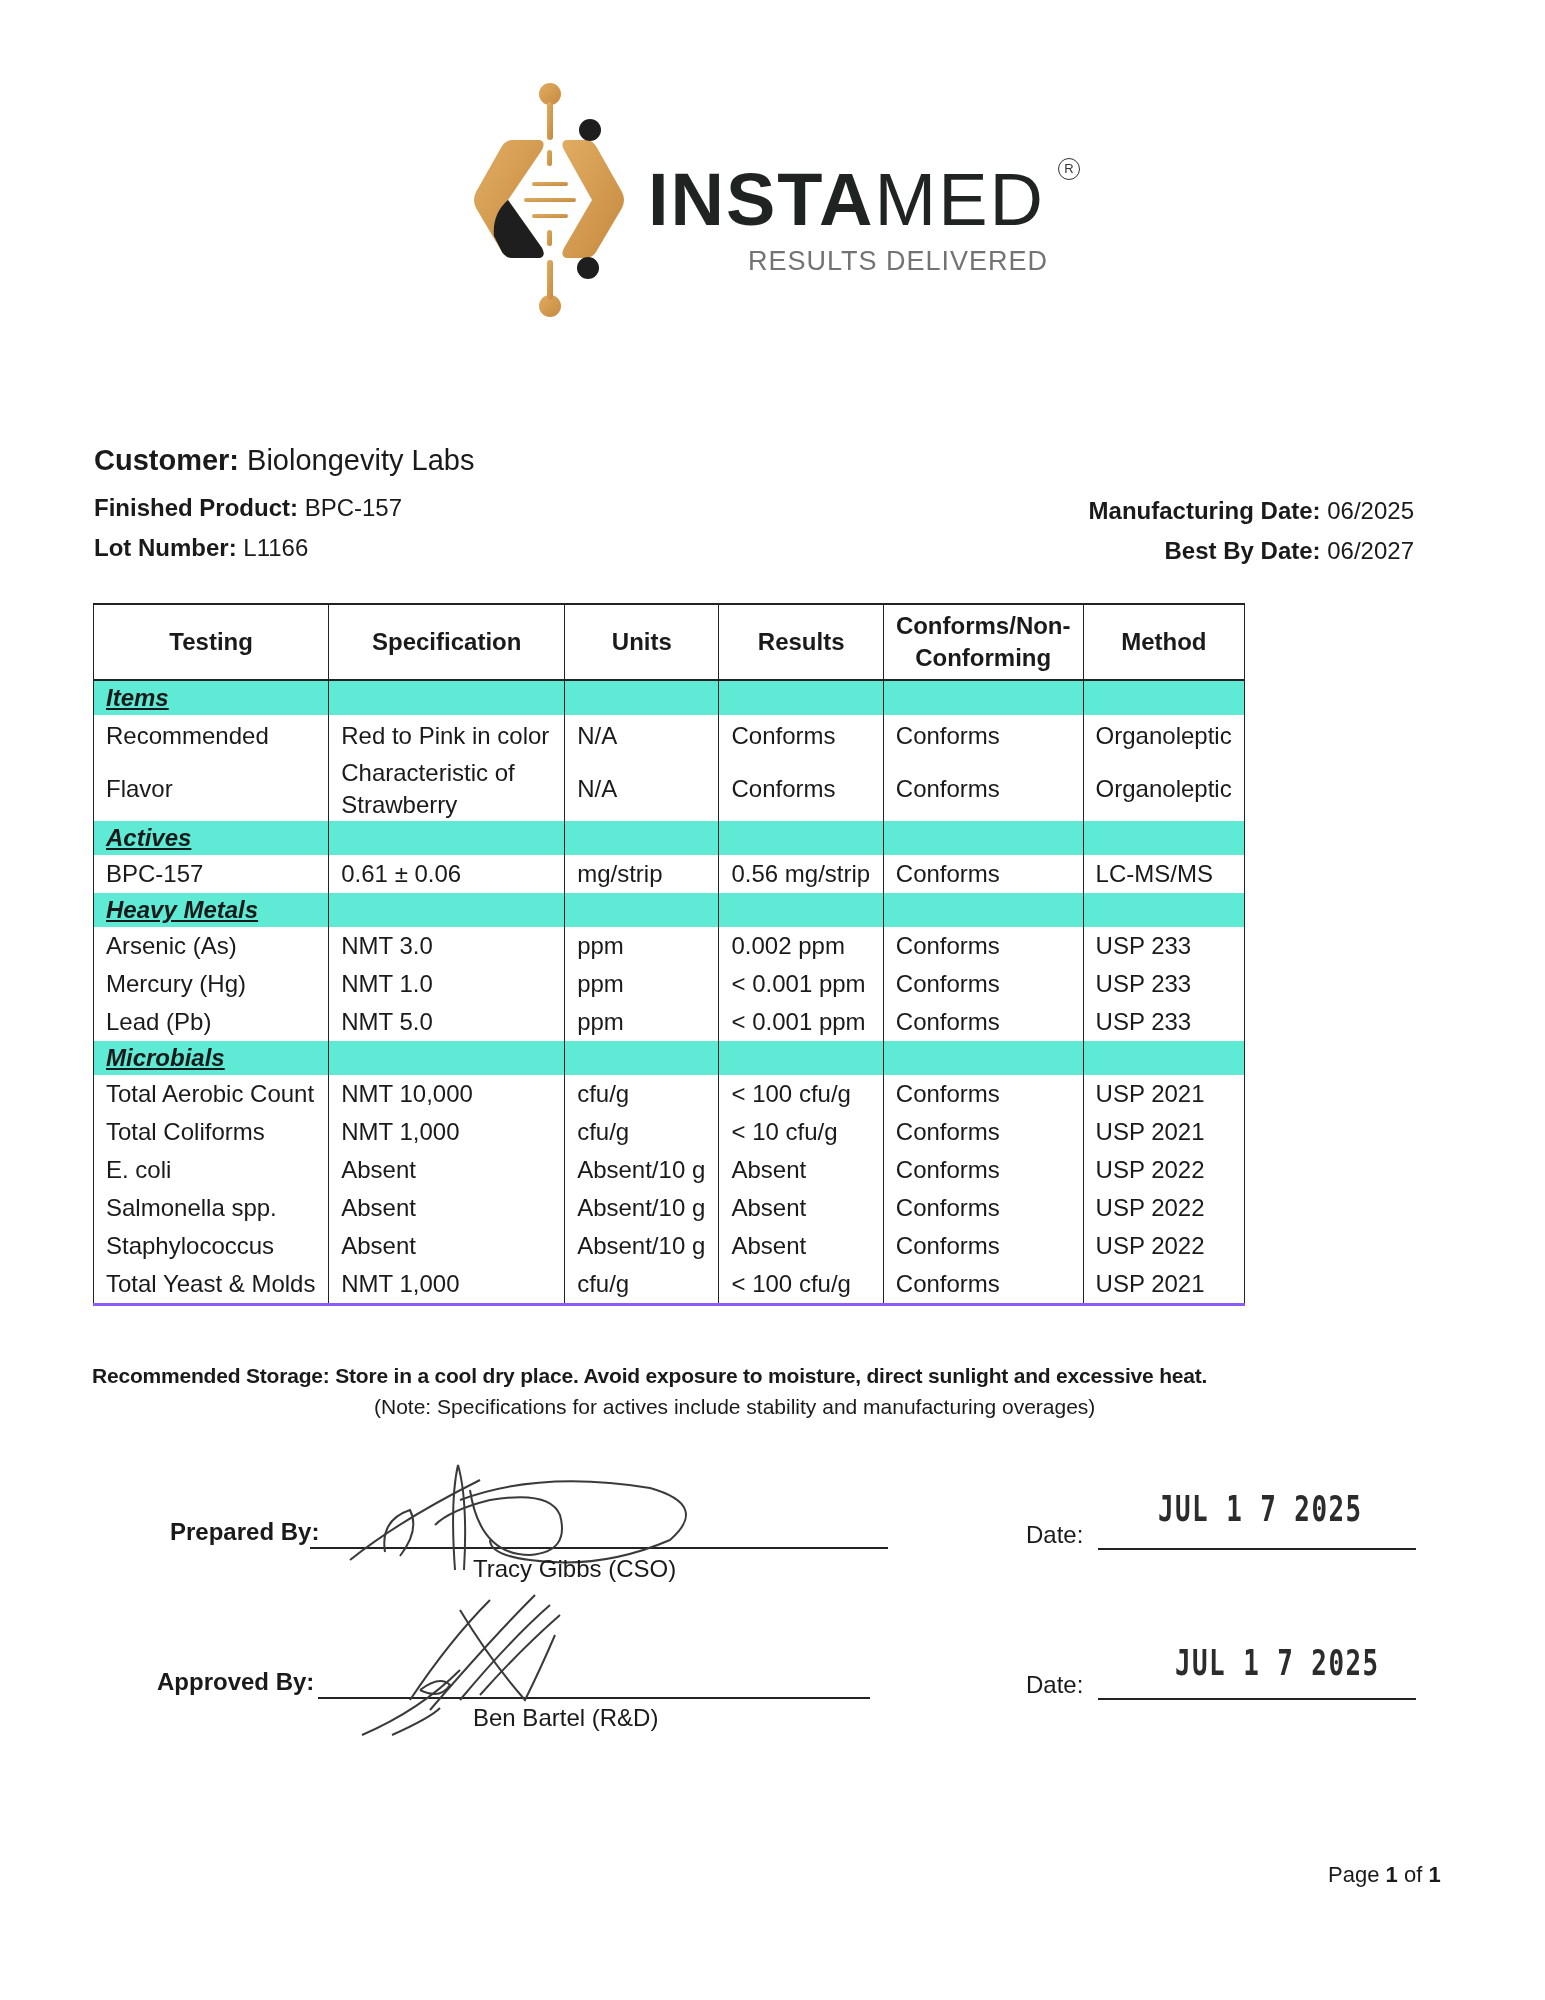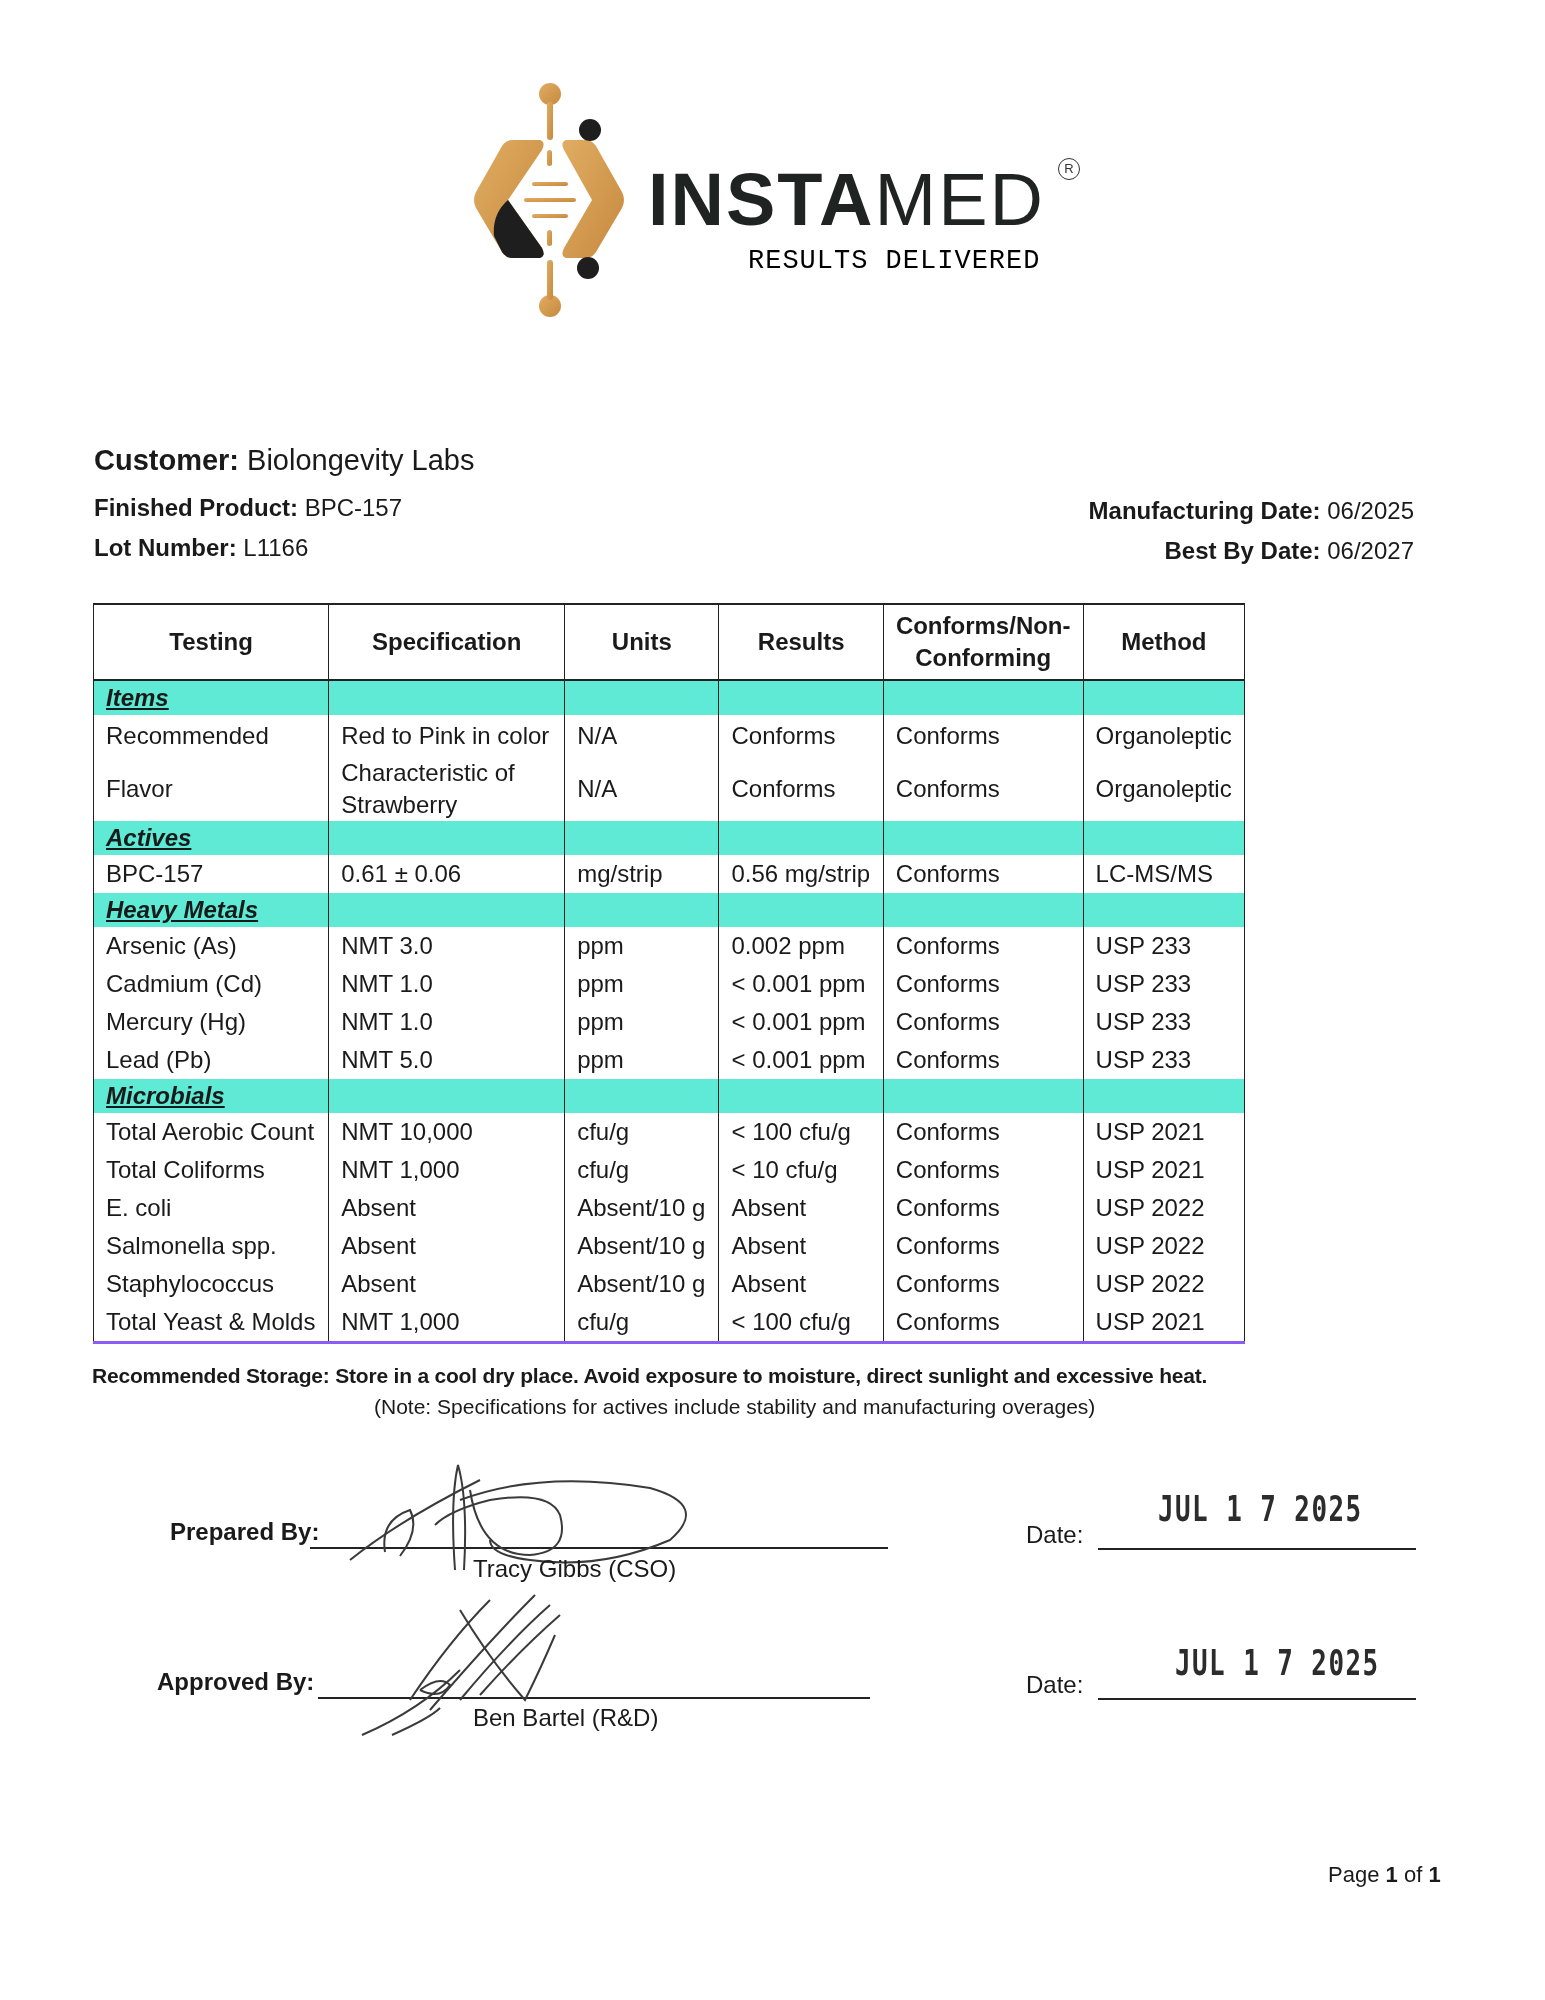--- a/index.html
+++ b/index.html
@@ -6,21 +6,21 @@
   body { width: 1545px; height: 2000px; position: relative; overflow: hidden;
          font-family: "Liberation Sans", "DejaVu Sans", sans-serif; color: #1a1a1a; }
   .abs { position: absolute; }
 
   
   #logo-icon { left: 468px; top: 82px; width: 160px; height: 236px; }
   #wordmark { left: 648px; top: 160px; height: 80px; white-space: nowrap; font-size: 74px; letter-spacing: 2px; line-height: 80px; color: #1f2321; }
   #wordmark .bold { font-weight: 700; }
   #wordmark .thin { font-weight: 400; -webkit-text-stroke: 0; }
   #registered { left: 1058px; top: 158px; width: 20px; height: 20px; border: 1.5px solid #333; border-radius: 50%; font-size: 13px; line-height: 20px; text-align: center; color: #333; }
-  #tagline { left: 748px; top: 246px; font-size: 27px; letter-spacing: 1px; color: #000000; white-space: nowrap; font-family: Liberation Mono, monospace; }
+  #tagline { left: 748px; top: 246px; font-size: 27px; letter-spacing: 1px; color: #737373; white-space: nowrap; }
 
   
   .info { font-size: 24px; white-space: nowrap; margin-top: 40px; }
   .info b { font-weight: 700; }
   #customer { left: 94px; top: 404px; font-size: 29px; }
   #product { left: 94px; top: 454px; }
   #lot { left: 94px; top: 494px; }
   #mfg { right: 131px; top: 457px; text-align: right; }
   #bestby { right: 131px; top: 497px; text-align: right; }
 
@@ -177,28 +177,20 @@
         <td></td>
         <td></td>
         <td></td>
         <td></td>
     </tr>
     <tr>
       <td>Arsenic (As)</td>
       <td>NMT 3.0</td>
       <td>ppm</td>
       <td>0.002 ppm</td>
-      <td>Conforms</td>
-      <td>USP 233</td>
-    </tr>
-    <tr>
-      <td>Cadmium (Cd)</td>
-      <td>NMT 1.0</td>
-      <td>ppm</td>
-      <td>&lt; 0.001 ppm</td>
       <td>Conforms</td>
       <td>USP 233</td>
     </tr>
     <tr>
       <td>Mercury (Hg)</td>
       <td>NMT 1.0</td>
       <td>ppm</td>
       <td>&lt; 0.001 ppm</td>
       <td>Conforms</td>
       <td>USP 233</td>

